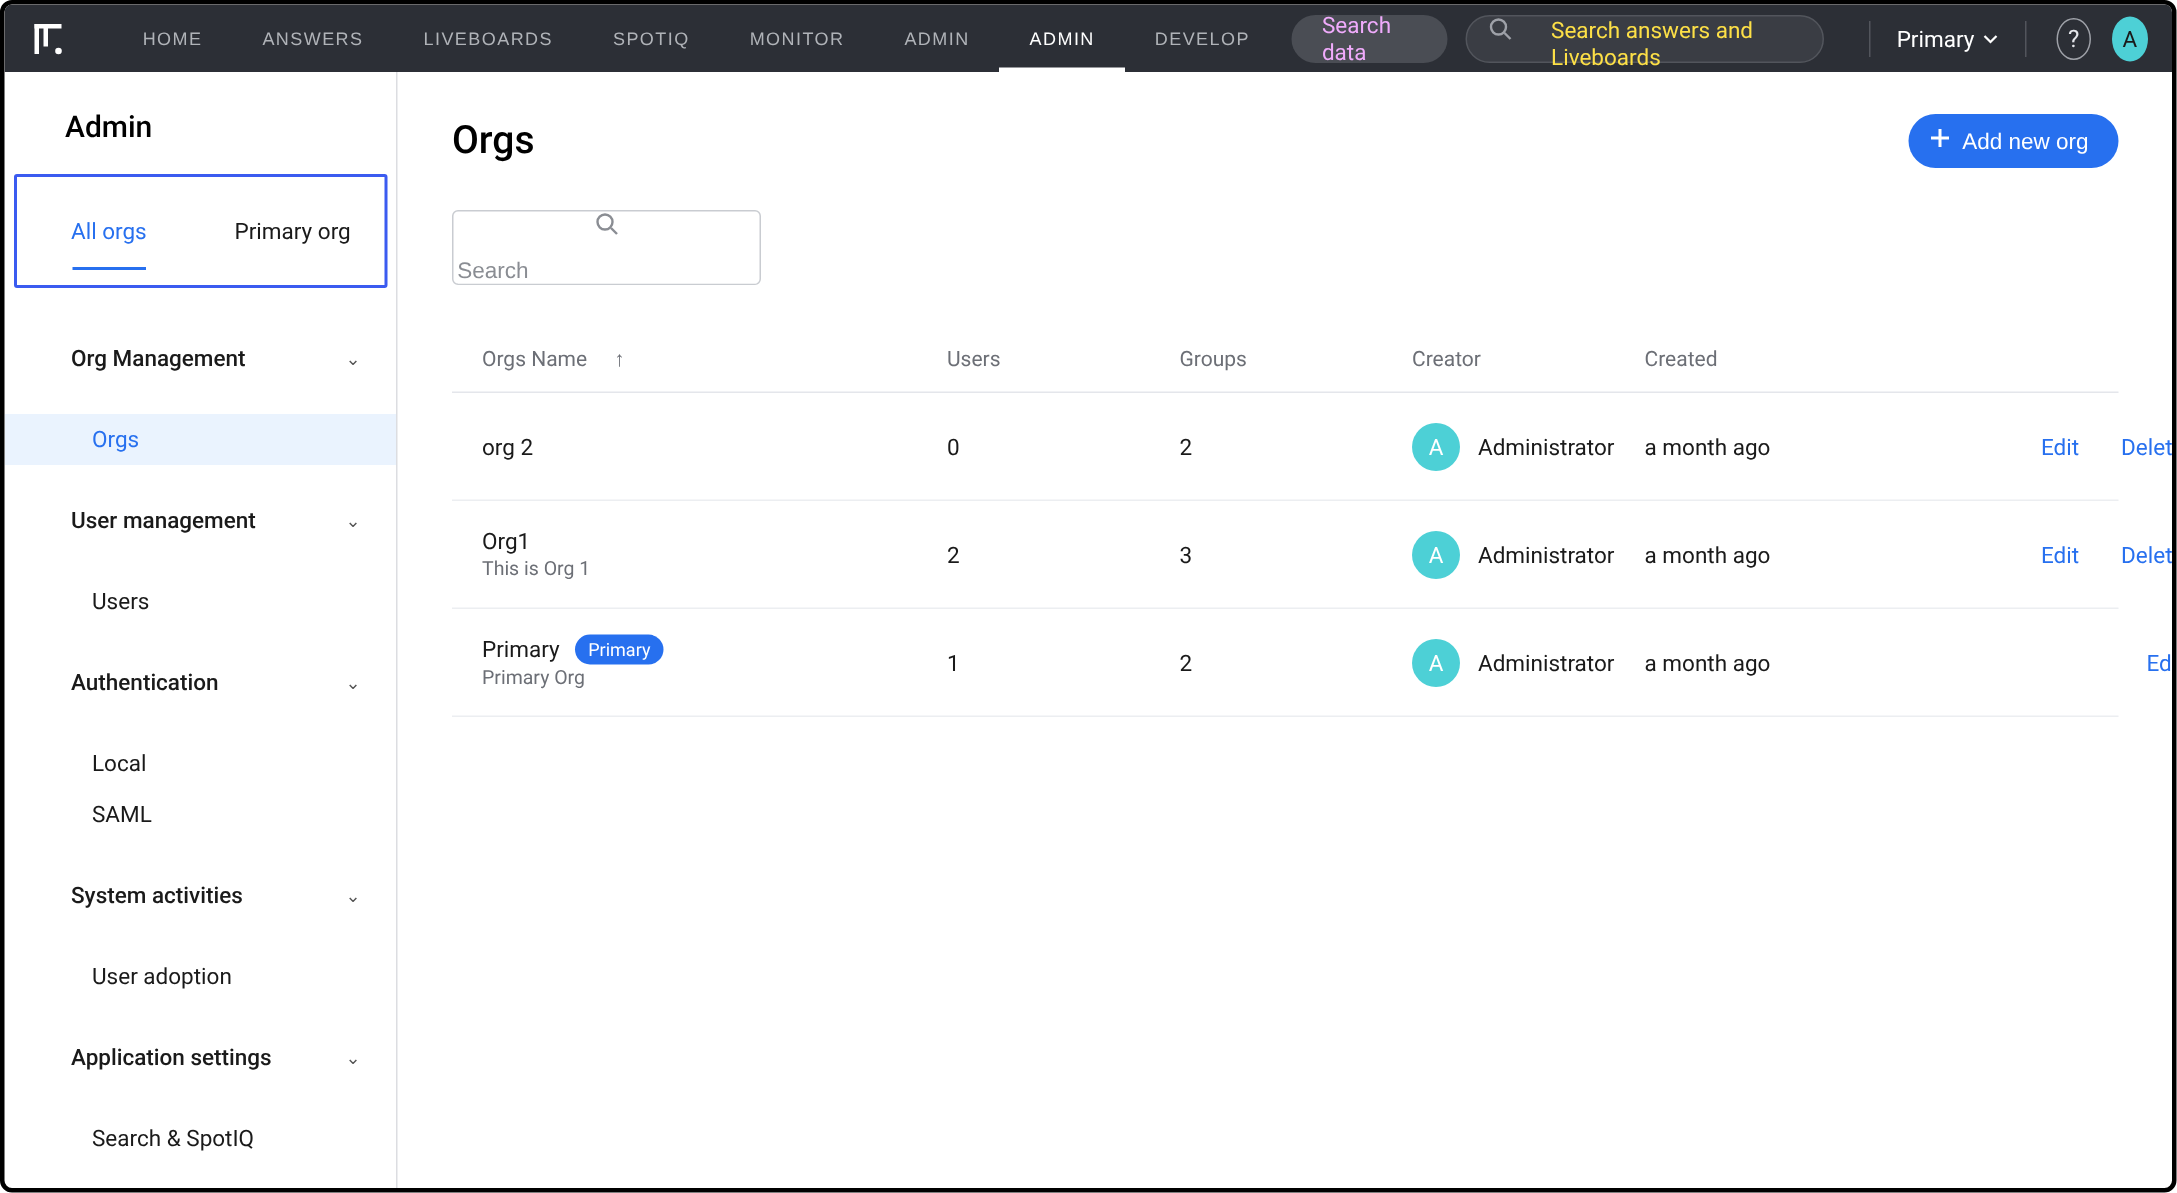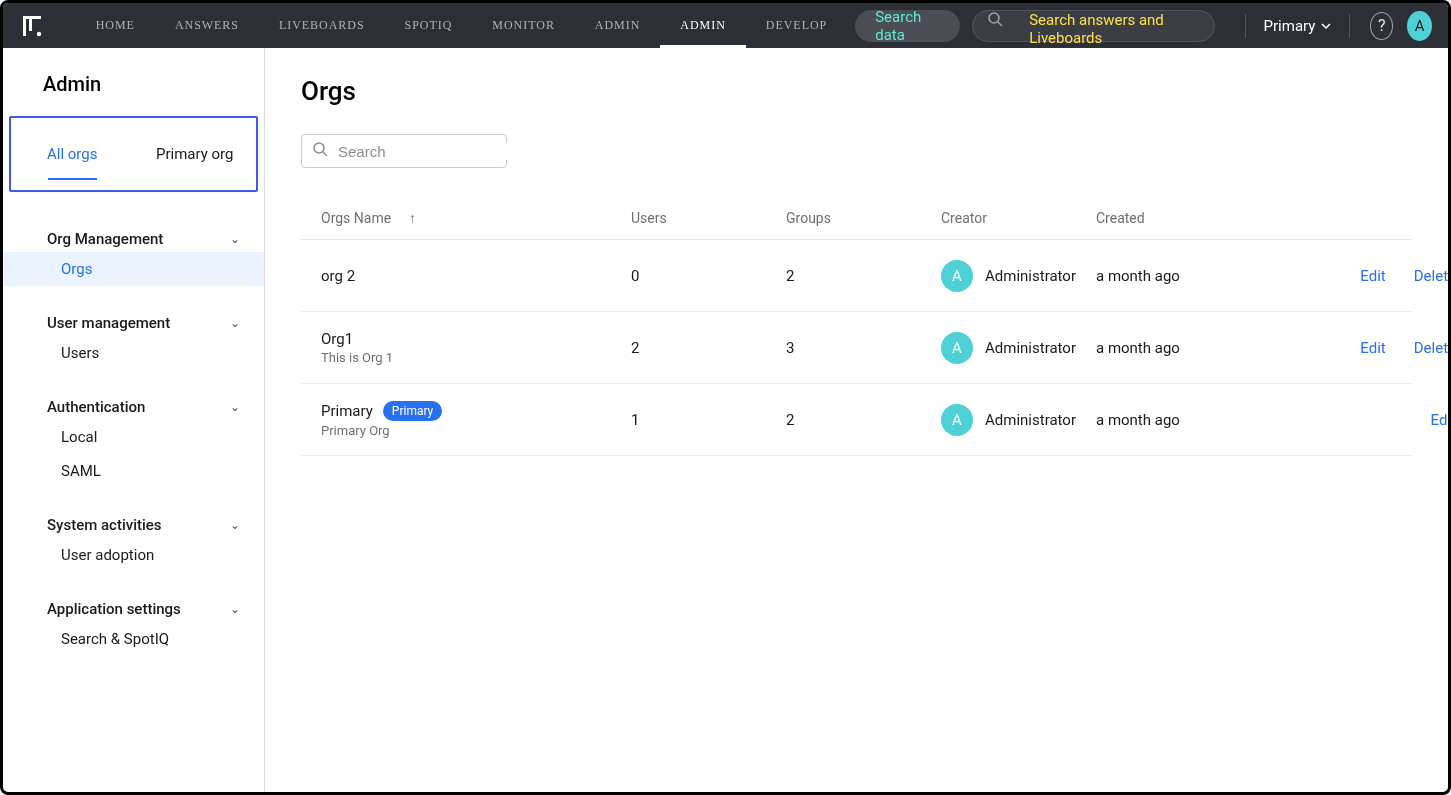--- a/index.html
+++ b/index.html
@@ -30,37 +30,37 @@
     .logo svg { fill: #fff; }
     .nav-items { display: flex; gap: 0; }
     .nav-item {
       padding: 0 20px;
       height: 45px;
       display: flex;
       align-items: center;
       color: #b0b3b8;
       font-size: 12px;
       letter-spacing: 0.08em;
-      font-family: Liberation Serif, serif;
+      font-family: Liberation Sans, sans-serif;
       cursor: pointer;
     }
     .nav-item.active {
       color: #fff;
       border-bottom: 3px solid #fff;
       padding-top: 3px;
     }
     .nav-spacer { flex: 1; }
     .search-pill {
       background: #4a4d54;
       border-radius: 20px;
       height: 32px;
       padding: 0 20px;
       display: flex;
       align-items: center;
-      color: #5eead4;
+      color: #f0abfc;
       font-size: 15px;
       margin-right: 8px;
       cursor: pointer;
     }
     .search-long {
       background: #3a3d44;
       border-radius: 20px;
       height: 32px;
       padding: 0 14px;
       display: flex;
@@ -139,21 +139,21 @@
       left: 30%;
       right: 30%;
       height: 2px;
       background: #2770ef;
     }
     .side-group { margin-bottom: 18px; }
     .side-group-header {
       display: flex;
       align-items: center;
       justify-content: space-between;
-      padding: 10px 24px 4px 44px;
+      padding: 10px 24px 28px 44px;
       font-size: 15px;
       font-weight: 500;
       color: #1a1a1a;
       cursor: pointer;
     }
     .chevron { font-size: 12px; color: #555; }
     .side-item {
       padding: 8px 24px 8px 58px;
       font-size: 15px;
       color: #1a1a1a;
@@ -184,28 +184,29 @@
       height: 36px;
       padding: 0 20px 0 14px;
       display: flex;
       align-items: center;
       gap: 8px;
       font-size: 15px;
       cursor: pointer;
     }
     .table-search {
       width: 206px;
-      height: 34px;
+      height: 50px;
       border: 1px solid #c9ccd1;
       border-radius: 4px;
       display: flex;
       align-items: center;
       padding: 0 10px;
       gap: 10px;
       margin-bottom: 28px;
+      flex-direction: column;
     }
     .table-search input {
       border: none;
       outline: none;
       font-size: 15px;
       flex: 1;
       color: #333;
     }
     .table-search input::placeholder { color: #8a8d93; }
     
@@ -346,20 +347,29 @@
         <span>Application settings</span>
         <span class="chevron">⌄</span>
       </div>
       <div class="side-item">Search &amp; SpotIQ</div>
     </div>
   </div>
 
   <div class="main">
     <div class="main-header">
       <div class="page-title">Orgs</div>
+      <button class="add-btn">
+        <span>
+          <svg width="14" height="14" viewBox="0 0 14 14">
+              <line x1="7" y1="1" x2="7" y2="13" stroke="#fff" stroke-width="2"></line>
+              <line x1="1" y1="7" x2="13" y2="7" stroke="#fff" stroke-width="2"></line>
+            </svg>
+        </span>
+        <span>Add new org</span>
+      </button>
     </div>
 
     <div class="table-search">
       <span class="search-icon-sm">
         <svg width="16" height="16" viewBox="0 0 16 16" fill="none">
             <circle cx="7" cy="7" r="5" stroke="#8a8d93" stroke-width="1.6"></circle>
             <line x1="11" y1="11" x2="15" y2="15" stroke="#8a8d93" stroke-width="1.6"></line>
           </svg>
       </span>
       <input placeholder="Search" style="">

